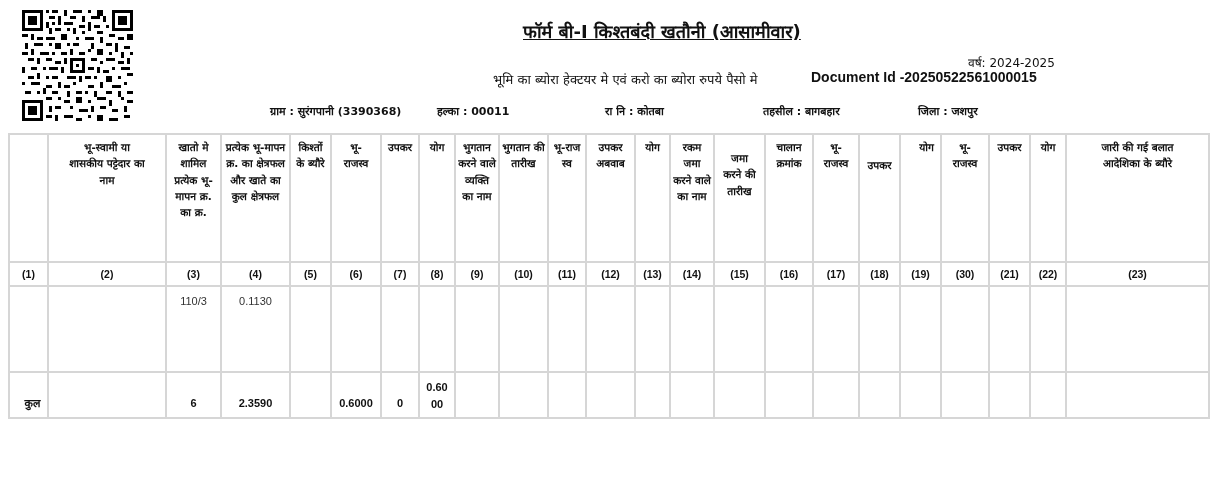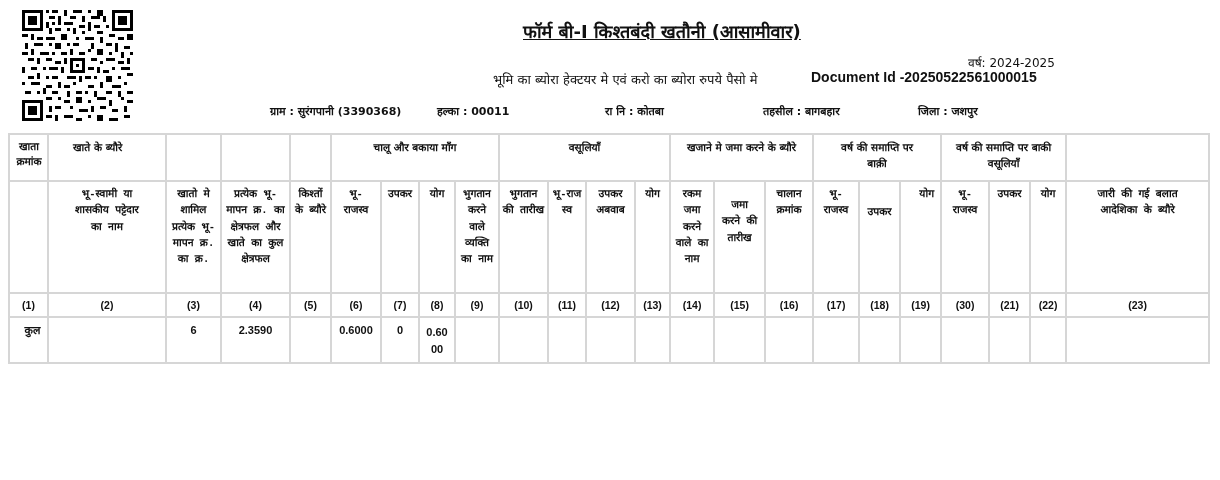--- a/index.html
+++ b/index.html
@@ -12,28 +12,28 @@
   .year { position: absolute; left: 968px; top: 17px; font-size: 12px; white-space: nowrap; margin-top: 37px; }
   .note { position: absolute; left: 493px; top: 70px; font-size: 13px; white-space: nowrap; }
   .docid { position: absolute; left: 811px; top: 69px; font-size: 14px; font-weight: bold;
            font-family: Liberation Sans, sans-serif; white-space: nowrap; }
   .loc { position: absolute; top: 103px; font-size: 11px; font-weight: bold; white-space: nowrap; }
   table.khatauni { position: absolute; left: 8px; top: 133px; border-collapse: collapse;
                    table-layout: fixed; width: 1201px; font-size: 10.5px; }
   table.khatauni td { border: 2px solid #d6d6d6; vertical-align: top; padding: 4px 2px;
                       text-align: center; line-height: 1.55; word-wrap: break-word; }
   tr.r1 { height: 47px; }
-  tr.r2 { height: 112px; font-family: Liberation Mono, monospace; }
+  tr.r2 { height: 128px; }
   tr.rnum { height: 24px; }
   tr.rnum td { font-family: "Liberation Sans", sans-serif; font-weight: bold; font-size: 10.5px;
                vertical-align: middle; padding: 2px; }
   tr.rdata { height: 86px; }
   tr.rdata td { font-family: "Liberation Sans", sans-serif; font-size: 11px; color: #333; padding-top: 6px; }
   tr.rtotal { height: 46px; }
-  tr.rtotal td { font-family: "Liberation Sans", sans-serif; font-weight: bold; font-size: 11px; padding-top: 4px; }
+  tr.rtotal td { font-family: "Liberation Sans", sans-serif; font-weight: bold; font-size: 11px; padding-top: 22px; }
   td.left { text-align: left; }
   .bold { font-weight: bold; }
 </style>
 </head>
 <body>
 
 <div class="qr">
   <svg viewBox="0 0 37 37" shape-rendering="crispEdges">
     <rect width="37" height="37" fill="#fff"></rect>
     <g fill="#000">
@@ -91,33 +91,20 @@
       <col style="width:48px">
     <col style="width:46px">
       <col style="width:41px">
       <col style="width:41px">
       <col style="width:48px">
     <col style="width:41px">
       <col style="width:36px">
       <col style="width:143px">
   </colgroup>
   <tbody>
-      <tr class="r1">
-    <td class="left bold" style="padding-left:3px;line-height:1.4">खाता क्रमांक</td>
-    <td class="bold" style="text-align:left;padding-left:24px">खाते के ब्यौरे</td>
-    <td></td>
-    <td></td>
-    <td></td>
-    <td colspan="4" class="bold">चालू और बकाया मॉंग</td>
-    <td colspan="4" class="bold">वसूलियाँ</td>
-    <td colspan="3" class="bold" style="padding:4px 14px">खजाने मे जमा करने के ब्यौरे</td>
-    <td colspan="3" class="bold" style="padding:4px 16px">वर्ष की समाप्ति पर बाक़ी</td>
-    <td colspan="3" class="bold" style="padding:4px 12px">वर्ष की समाप्ति पर बाकी वसूलियाँ</td>
-    <td></td>
-  </tr>
   <tr class="r2">
     <td class="bold"></td>
     <td class="bold" style="padding:4px 20px">भू-स्वामी या शासकीय पट्टेदार का नाम</td>
     <td class="bold">खातो मे शामिल प्रत्येक भू-मापन क्र. का क्र.</td>
     <td class="bold">प्रत्येक भू-मापन क्र. का क्षेत्रफल और खाते का कुल क्षेत्रफल</td>
     <td class="bold">किश्तों के ब्यौरे</td>
     <td class="bold" style="padding:4px 8px">भू-राजस्व</td>
     <td class="bold">उपकर</td>
     <td class="bold">योग</td>
     <td class="bold">भुगतान करने वाले व्यक्ति का नाम</td>
@@ -154,20 +141,45 @@
     <td>(15)</td>
     <td>(16)</td>
     <td>(17)</td>
     <td>(18)</td>
     <td>(19)</td>
     <td>(30)</td>
     <td>(21)</td>
     <td>(22)</td>
     <td>(23)</td>
   </tr>
+  <tr class="rdata">
+    <td></td>
+    <td></td>
+    <td>110/3</td>
+    <td>0.1130</td>
+    <td></td>
+    <td></td>
+    <td></td>
+    <td></td>
+    <td></td>
+    <td></td>
+    <td></td>
+    <td></td>
+    <td></td>
+    <td></td>
+    <td></td>
+    <td></td>
+    <td></td>
+    <td></td>
+    <td></td>
+    <td></td>
+    <td></td>
+    <td></td>
+    <td></td>
+  </tr>
   <tr class="rtotal">
     <td class="left" style="padding-left:10px">कुल</td>
     <td></td>
     <td>6</td>
     <td>2.3590</td>
     <td></td>
     <td>0.6000</td>
     <td>0</td>
     <td style="word-break:break-all;padding:6px 5px 2px 5px">0.6000</td>
     <td></td>

